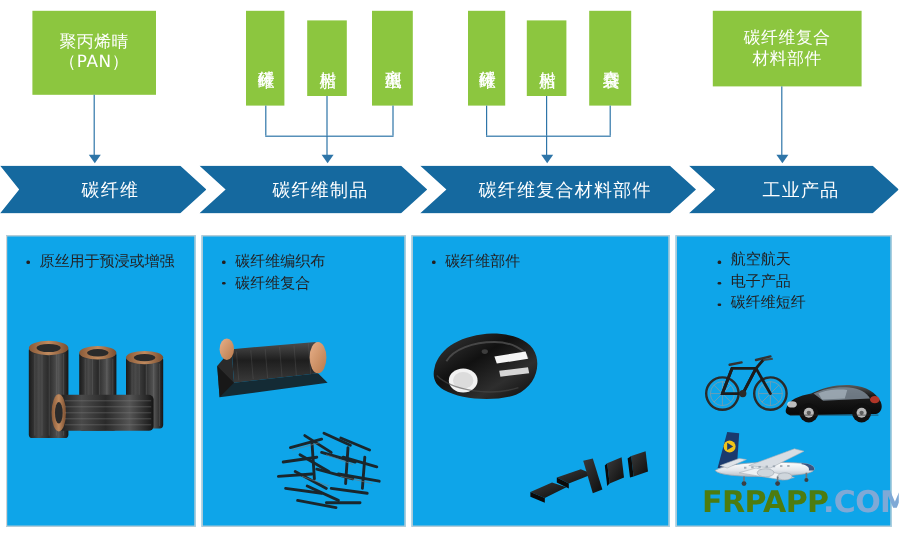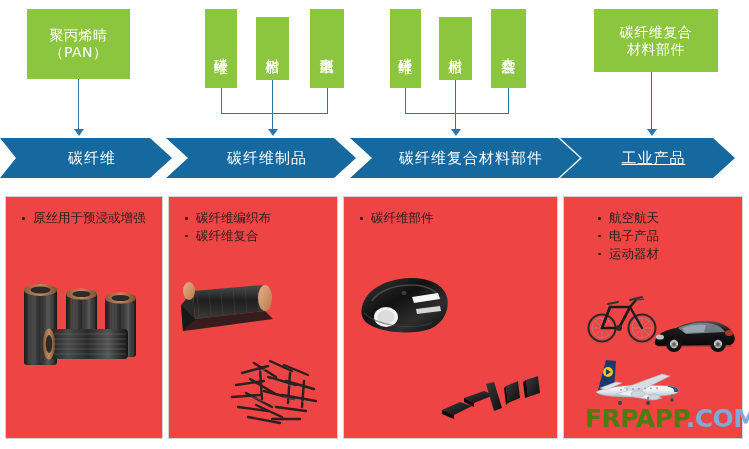--- a/index.html
+++ b/index.html
@@ -50,21 +50,21 @@
     display:flex;align-items:center;justify-content:center;
     color:#ffffff;font-size:15px;letter-spacing:1px;
   }
   .chev span{display:block;transform:translateX(6px);}
   .c1{clip-path:polygon(0 0, calc(100% - 22px) 0, 100% 50%, calc(100% - 22px) 100%, 0 100%, 16px 50%);}
   .cm{clip-path:polygon(0 0, calc(100% - 22px) 0, 100% 50%, calc(100% - 22px) 100%, 0 100%, 22px 50%);}
 
   
   .card{
     position:absolute;top:196px;
-    background:#ef4444;border:1px solid #d2d2d2;
+    background:#0ea5e9;border:1px solid #d2d2d2;
     box-sizing:border-box;
   }
   .bullets{
     position:absolute;left:14px;top:12px;right:6px;
     font-size:12.5px;color:#231f20;line-height:1.42;
   }
   .bullets li{list-style:none;position:relative;padding-left:13px;margin:0;}
   .bullets li:before{
     content:"";position:absolute;left:2px;top:8px;
     width:2.5px;height:2.5px;background:#231f20;border-radius:50%;
@@ -145,21 +145,21 @@
   <div id="band">
     <div class="chev c1" style="left:0px;width:172px;">
       <span>碳纤维</span>
     </div>
     <div class="chev cm" style="left:166px;width:190px;">
       <span>碳纤维制品</span>
     </div>
     <div class="chev cm" style="left:350px;width:230px;font-family:Liberation Mono, monospace;">
       <span>碳纤维复合材料部件</span>
     </div>
-    <div class="chev cm" style="left:560px;width:175px;text-decoration:underline;">
+    <div class="chev cm" style="left:574px;width:175px;">
       <span>工业产品</span>
     </div>
   </div>
 
   <div class="card" style="left:5px;width:158px;height:243px;">
     <div class="bullets">
       <ul>
         <li>原丝用于预浸或增强</li>
       </ul>
     </div>
@@ -341,25 +341,25 @@
       <path d="M24 26 L34 31 L34 35 L24 30 Z" fill="#0a0a0a"></path>
       <path d="M46 12 L54 10 L62 36 L54 39 Z" fill="url(#smp)"></path>
       <path d="M66 14 L78 9 L80 26 L68 31 Z" fill="url(#smp)"></path>
       <path d="M66 14 L68 31 L66 33 L64 16 Z" fill="#0a0a0a"></path>
       <path d="M86 8 L98 4 L100 21 L88 25 Z" fill="url(#smp)"></path>
       <path d="M86 8 L88 25 L85 26 L83 10 Z" fill="#0a0a0a"></path>
     </svg>
   </div>
 
   <div class="card" style="left:563px;width:180px;height:243px;">
-    <div class="bullets" style="left:32px;">
+    <div class="bullets" style="left:32px;font-family:Liberation Mono, monospace;">
       <ul>
         <li>航空航天</li>
         <li>电子产品</li>
-        <li>运动器材</li>
+        <li>碳纤维短纤</li>
       </ul>
     </div>
 
     <svg class="art" style="left:22px;top:90px;" width="72" height="58" viewBox="0 0 72 58">
       <g fill="none" stroke="#2a2a2a" stroke-width="2">
         <circle cx="16" cy="41" r="13.5"></circle>
         <circle cx="56" cy="41" r="13.5"></circle>
       </g>
       <g fill="none" stroke="#9a9a9a" stroke-width=".55">
         <circle cx="16" cy="41" r="10"></circle>

